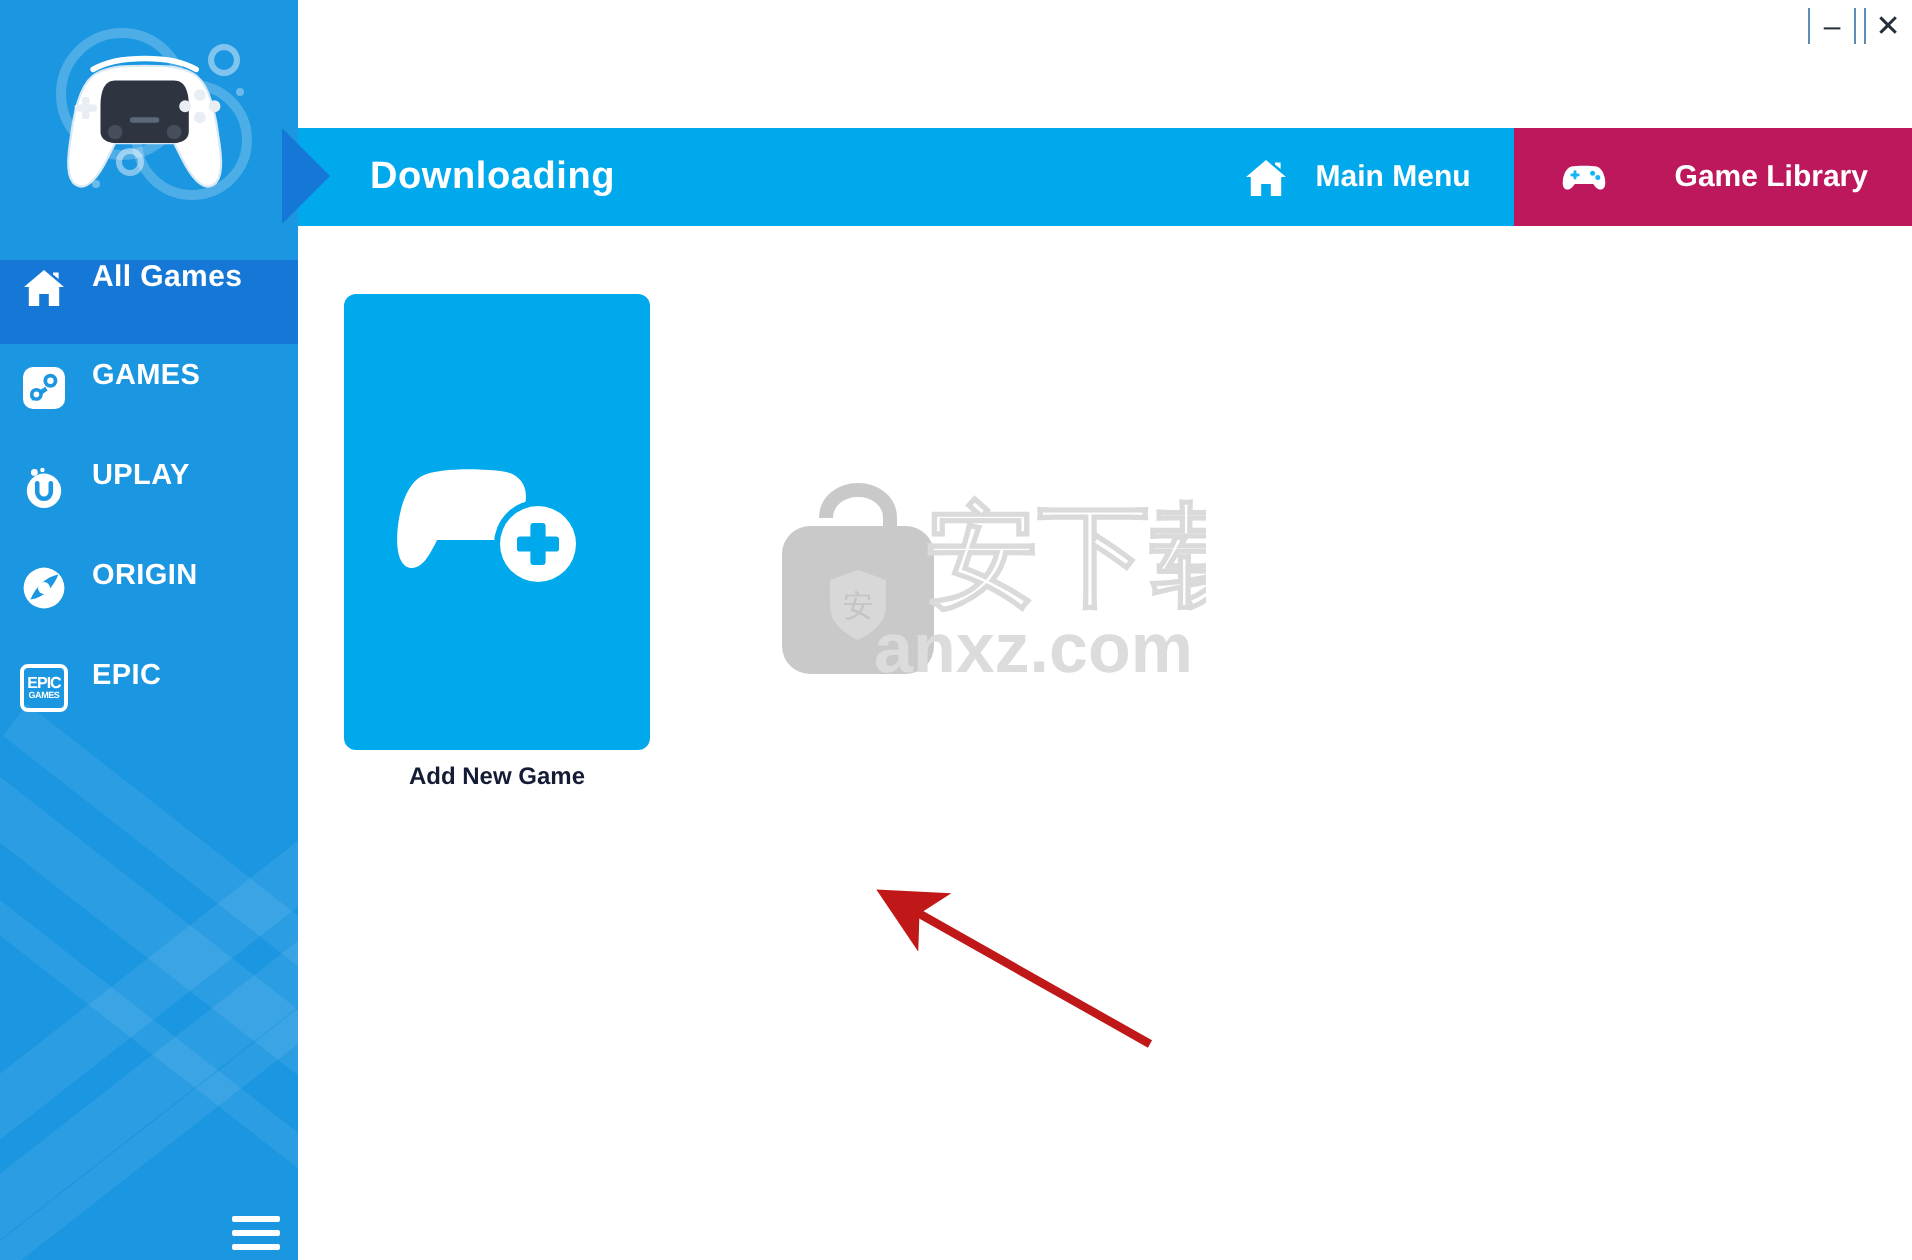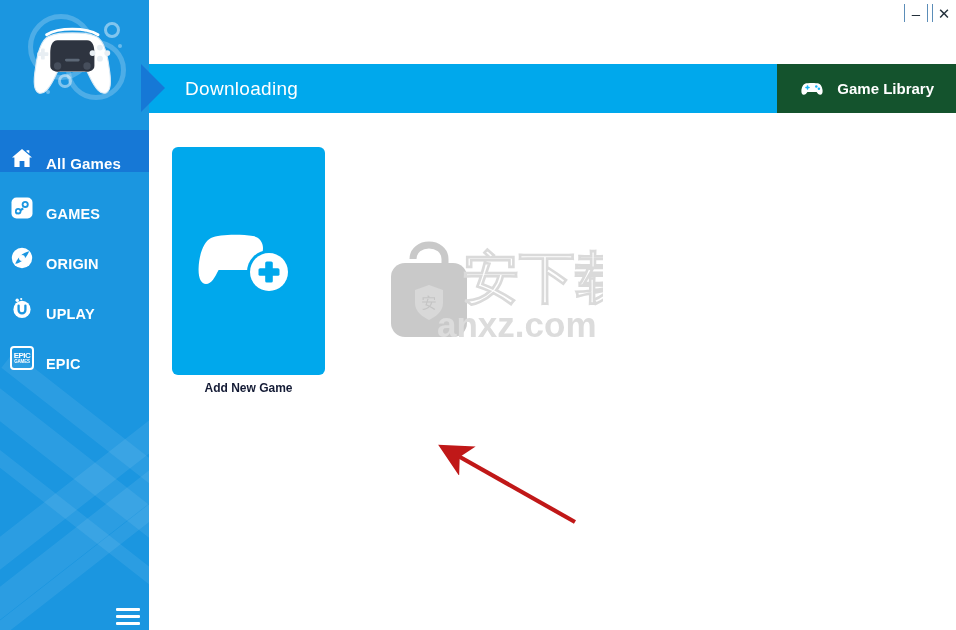--- a/index.html
+++ b/index.html
@@ -64,21 +64,21 @@
     position: absolute;
     border-radius: 50%;
     border: 3px solid rgba(255,255,255,0.45);
   }
 
   
   #nav { position: absolute; left: 0; top: 130px; width: 149px; }
   .nav-item {
     position: relative;
     display: flex;
-    align-items: flex-end;
+    align-items: flex-start;
     height: 42px;
     margin-bottom: 8px;
     padding-left: 8px;
     box-sizing: border-box;
     cursor: pointer;
   }
   .nav-item.active { background: #1678d6; }
   .nav-icon {
     width: 28px; height: 28px;
     display: flex; align-items: center; justify-content: center;
@@ -176,31 +176,31 @@
     top: 0;
     width: 0; height: 0;
     border-top: 24.5px solid transparent;
     border-bottom: 24.5px solid transparent;
     border-left: 24px solid #1678d6;
   }
   #header-title {
     margin-left: 36px;
     color: #ffffff;
     font-size: 19px;
-    font-weight: normal;
+    font-weight: bold;
     letter-spacing: 0.3px;
   }
   .header-btn {
     display: flex;
     align-items: center;
     height: 49px;
     padding: 0 22px;
     cursor: pointer;
   }
-  .header-btn.active { background: #14532d; }
+  .header-btn.active { background: #be185d; gap: 20px; }
   .header-btn .hb-icon {
     width: 26px; height: 26px;
     margin-right: 12px;
     display: flex; align-items: center; justify-content: center;
   }
   .header-btn .hb-label {
     color: #ffffff;
     font-size: 15px;
     font-weight: bold;
     white-space: nowrap;
@@ -353,38 +353,38 @@
             </g>
             <circle cx="8.2" cy="15.2" r="1.4" fill="#ffffff"></circle>
           </svg>
         </span>
         <span class="nav-label">GAMES</span>
       </div>
 
       <div class="nav-item">
         <span class="nav-icon">
           <svg width="24" height="24" viewBox="0 0 24 24">
-            <circle cx="12" cy="12" r="10.2" fill="#ffffff"></circle>
-            <path d="M5.2 17.8 C8 11 13 6.4 19.2 5.2 C16.4 12.2 11.2 17 5.2 17.8 Z" fill="#1b96e0"></path>
-            <circle cx="12" cy="12" r="3.0" fill="#ffffff"></circle>
-          </svg>
-        </span>
-        <span class="nav-label">ORIGIN</span>
-      </div>
-
-      <div class="nav-item">
-        <span class="nav-icon">
-          <svg width="24" height="24" viewBox="0 0 24 24">
             <circle cx="12" cy="13.4" r="8.6" fill="#ffffff"></circle>
             <path d="M8.6 9.6 L8.6 14 A3.4 3.4 0 0 0 15.4 14 L15.4 9.6" fill="none" stroke="#1b96e0" stroke-width="2.3" stroke-linecap="round"></path>
             <circle cx="7.2" cy="4.2" r="1.7" fill="#ffffff"></circle>
             <circle cx="11.2" cy="3.0" r="1.1" fill="#ffffff"></circle>
           </svg>
         </span>
         <span class="nav-label">UPLAY</span>
+      </div>
+
+      <div class="nav-item">
+        <span class="nav-icon">
+          <svg width="24" height="24" viewBox="0 0 24 24">
+            <circle cx="12" cy="12" r="10.2" fill="#ffffff"></circle>
+            <path d="M5.2 17.8 C8 11 13 6.4 19.2 5.2 C16.4 12.2 11.2 17 5.2 17.8 Z" fill="#1b96e0"></path>
+            <circle cx="12" cy="12" r="3.0" fill="#ffffff"></circle>
+          </svg>
+        </span>
+        <span class="nav-label">ORIGIN</span>
       </div>
 
       <div class="nav-item">
         <span class="nav-icon">
           <span class="badge-icon">
             <span class="b1">EPIC</span>
             <span class="b2">GAMES</span>
           </span>
         </span>
         <span class="nav-label">EPIC</span>
@@ -409,20 +409,29 @@
       <span class="wc-btn">✕</span>
     </div>
   </div>
 
   <div id="header">
     <div id="header-arrow"></div>
     <div id="header-title">Downloading</div>
 
     <div style="flex:1"></div>
 
+    <div class="header-btn">
+      <span class="hb-icon">
+        <svg width="24" height="24" viewBox="0 0 24 24">
+          <path d="M12 3 L22 11.5 L19.6 11.5 L19.6 21 L14.4 21 L14.4 15 L9.6 15 L9.6 21 L4.4 21 L4.4 11.5 L2 11.5 Z" fill="#ffffff"></path>
+          <path d="M16.5 4.2 L19.3 4.2 L19.3 7.5 L16.5 5.2 Z" fill="#ffffff"></path>
+        </svg>
+      </span>
+      <span class="hb-label">Main Menu</span>
+    </div>
 
     <div class="header-btn active">
       <span class="hb-icon">
         <svg width="26" height="26" viewBox="0 0 26 26">
           <path d="M6.4 7.4 C4.0 8.2 2.6 11.6 2.4 14.6 C2.2 17.2 3.0 18.8 4.8 18.8 C6.4 18.8 7.4 17.4 8.4 16.0 L17.6 16.0 C18.6 17.4 19.6 18.8 21.2 18.8 C23.0 18.8 23.8 17.2 23.6 14.6 C23.4 11.6 22.0 8.2 19.6 7.4 C17.6 6.7 8.4 6.7 6.4 7.4 Z" fill="#ffffff"></path>
           <g fill="#16b5f5">
             <rect x="6.2" y="10.7" width="4.6" height="1.5" rx="0.7"></rect>
             <rect x="7.75" y="9.15" width="1.5" height="4.6" rx="0.7"></rect>
             <circle cx="17.3" cy="10.6" r="1.25"></circle>
             <circle cx="19.9" cy="12.8" r="1.25"></circle>

